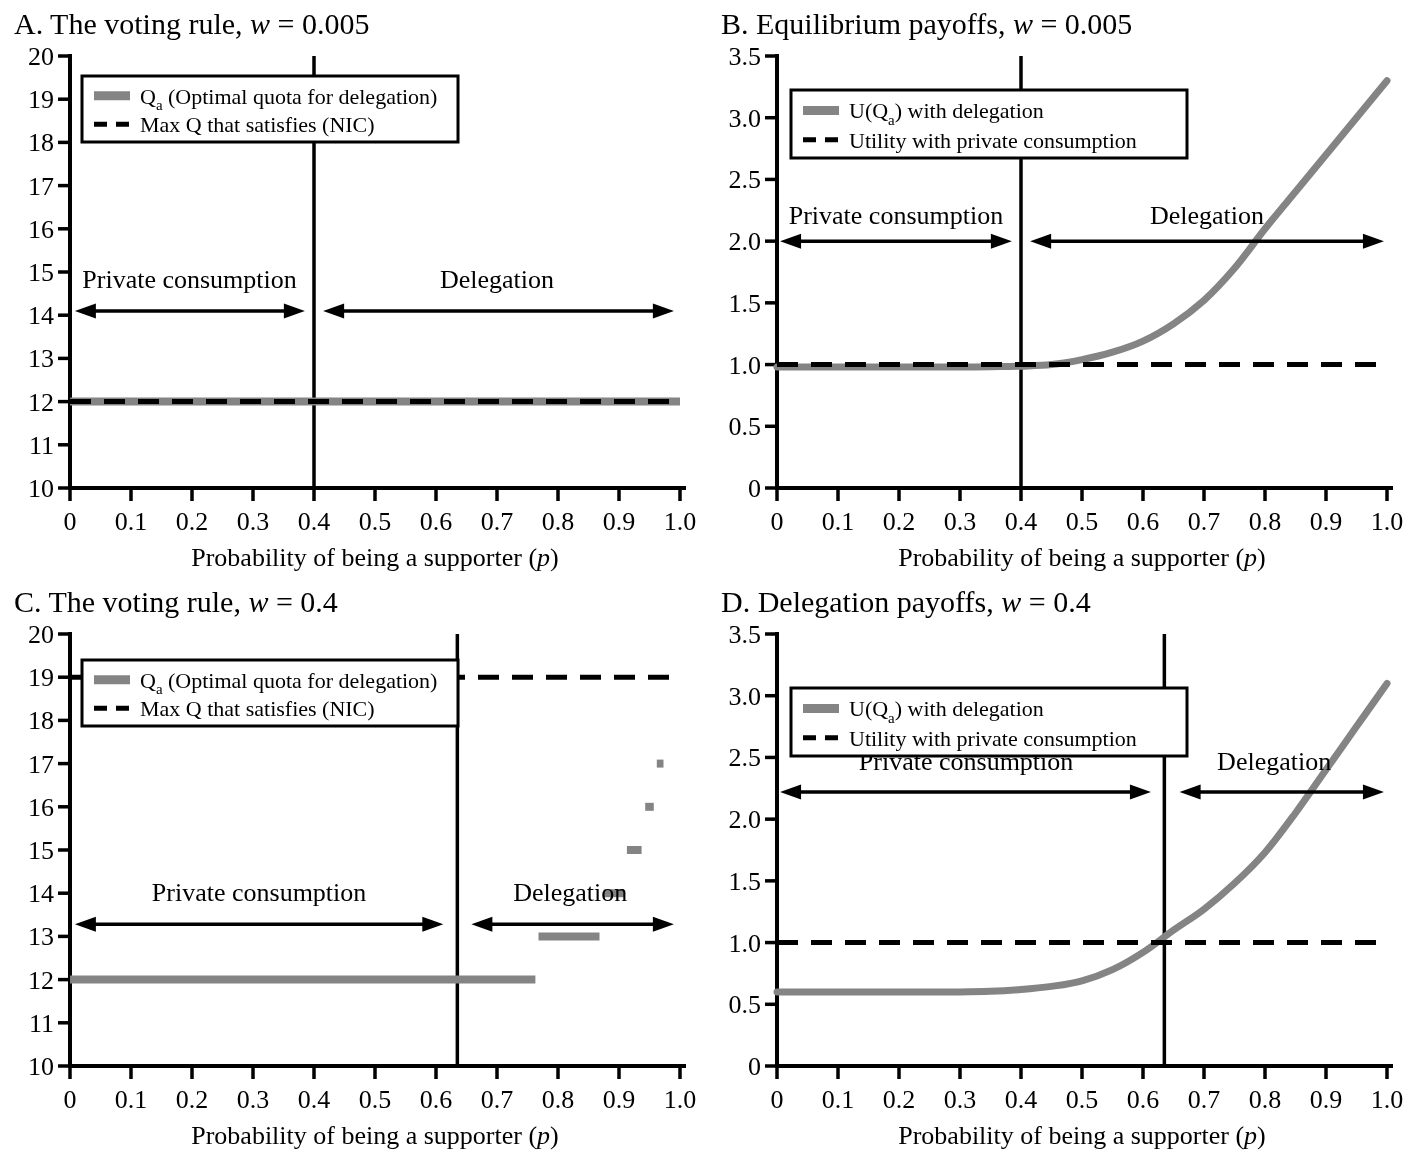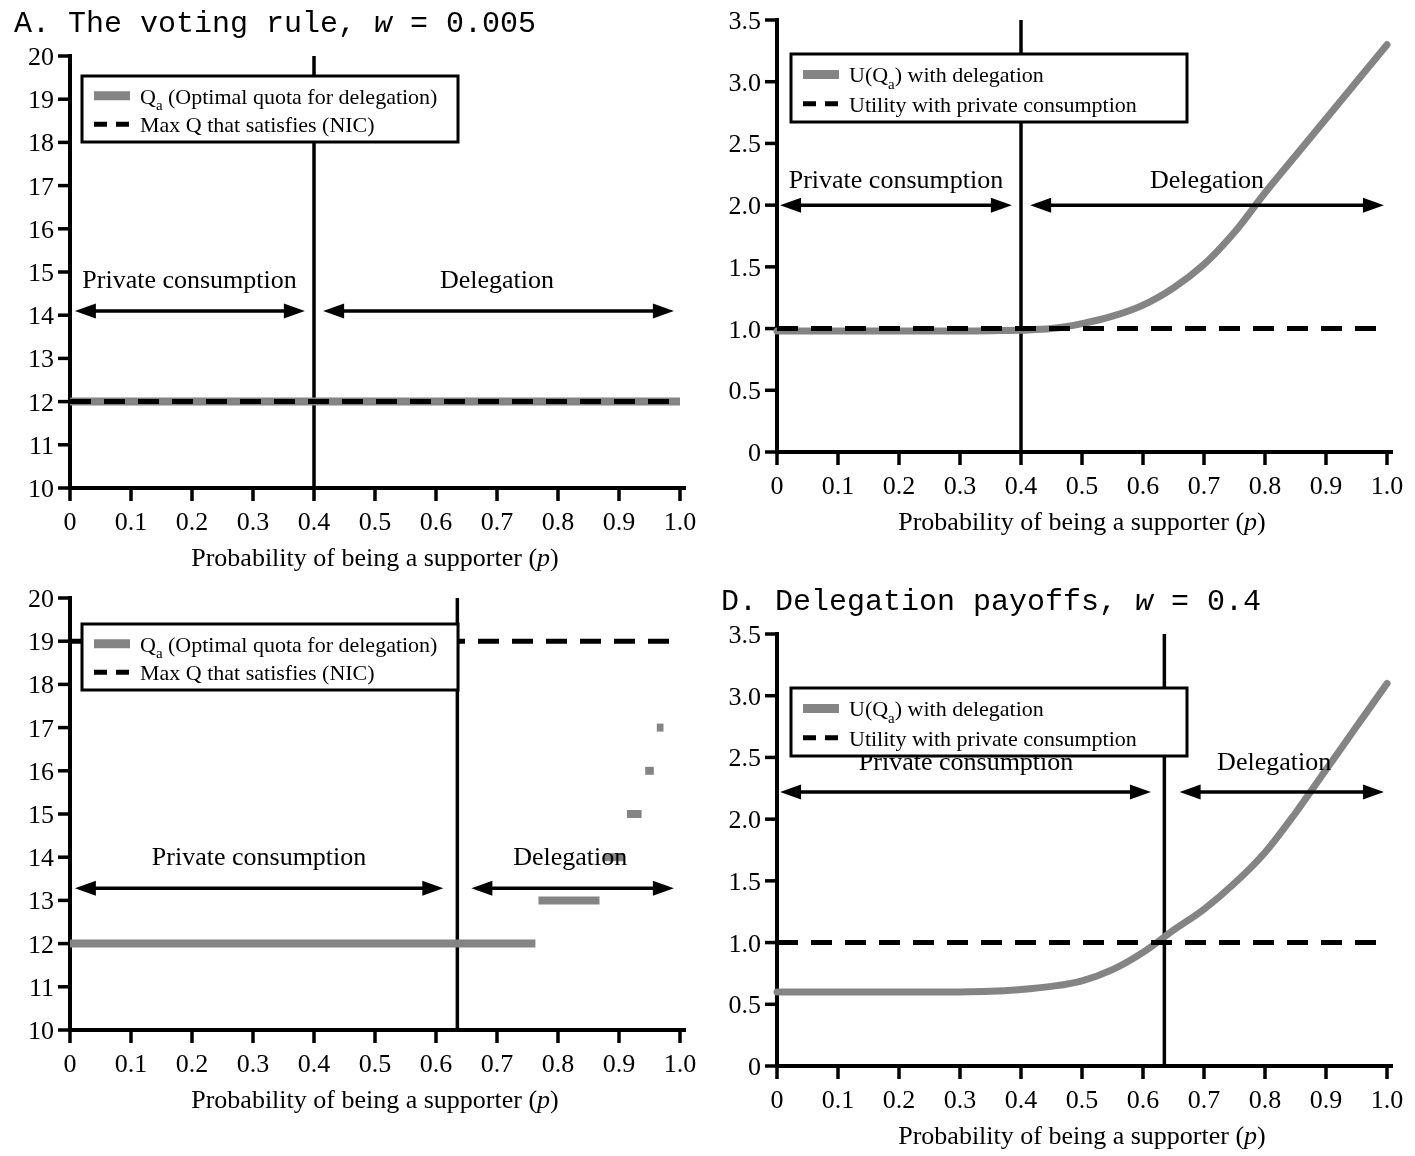--- a/index.html
+++ b/index.html
@@ -4,21 +4,21 @@
 <style>
   html,body{margin:0;padding:0;background:#ffffff;}
   .figure{
     width:1415px;height:1156px;background:#ffffff;
     display:grid;grid-template-columns:707px 708px;grid-template-rows:578px 578px;
     font-family:"Liberation Serif", serif;color:#000;
   }
   .panel{padding-top:6px;overflow:hidden;}
   .panel h2{
     margin:0 0 0 14px;font-size:30px;line-height:36px;font-weight:400;
-    font-family:Liberation Mono, monospace;color:#000;letter-spacing:0px;white-space:nowrap;
+    font-family:Liberation Serif, serif;color:#000;letter-spacing:0px;white-space:nowrap;
   }
   .panel h2 .w-italic{font-style:italic;}
   .panel svg{display:block;margin-top:2px;}
   svg text{font-family:"Liberation Serif", serif;fill:#000;}
 </style>
 </head>
 <body>
 
 <div class="figure">
   <section class="panel">
@@ -95,20 +95,21 @@
         <g>
           <rect x="82" y="32" width="376" height="66" fill="#ffffff" stroke="#000000" stroke-width="3"></rect>
           <line x1="94" y1="51.8" x2="130" y2="51.8" stroke="#848484" stroke-width="9"></line>
           <text x="140" y="59.8" font-size="22" text-anchor="start"><tspan>Q</tspan><tspan dy="6.16" font-size="14.96">a</tspan><tspan dy="-6.16"> (Optimal quota for delegation)</tspan></text>
           <line x1="94" y1="80.18" x2="130" y2="80.18" stroke="#000000" stroke-width="5" stroke-dasharray="13 9"></line>
           <text x="140" y="88.18" font-size="22" text-anchor="start"><tspan>Max Q that satisfies (NIC)</tspan></text>
         </g>
       </svg>
   </section>
   <section class="panel">
+    <h2><span>B. Equilibrium payoffs, </span><span class="w-italic">w</span><span> = 0.005</span></h2>
     <svg width="700" height="534" viewBox="0 0 700 534">
         <line x1="314" y1="12" x2="314" y2="444" stroke="#000000" stroke-width="3.5"></line>
         <g>
           <line x1="70" y1="10" x2="70" y2="446" stroke="#000000" stroke-width="4"></line>
           <line x1="68" y1="444" x2="686" y2="444" stroke="#000000" stroke-width="4"></line>
           <line x1="58" y1="444" x2="68" y2="444" stroke="#000000" stroke-width="3.5"></line>
           <text x="54" y="453" font-size="26" text-anchor="end">0</text>
           <line x1="58" y1="382.2857142857143" x2="68" y2="382.2857142857143" stroke="#000000" stroke-width="3.5"></line>
           <text x="54" y="391.2857142857143" font-size="26" text-anchor="end">0.5</text>
           <line x1="58" y1="320.57142857142856" x2="68" y2="320.57142857142856" stroke="#000000" stroke-width="3.5"></line>
@@ -168,20 +169,21 @@
         <g>
           <rect x="84" y="46" width="396" height="68" fill="#ffffff" stroke="#000000" stroke-width="3"></rect>
           <line x1="96" y1="66.4" x2="132" y2="66.4" stroke="#848484" stroke-width="9"></line>
           <text x="142" y="74.4" font-size="22" text-anchor="start"><tspan>U(Q</tspan><tspan dy="6.16" font-size="14.96">a</tspan><tspan dy="-6.16">) with delegation</tspan></text>
           <line x1="96" y1="95.64" x2="132" y2="95.64" stroke="#000000" stroke-width="5" stroke-dasharray="13 9"></line>
           <text x="142" y="103.64" font-size="22" text-anchor="start"><tspan>Utility with private consumption</tspan></text>
         </g>
       </svg>
   </section>
   <section class="panel">
+    <h2><span>C. The voting rule, </span><span class="w-italic">w</span><span> = 0.4</span></h2>
     <svg width="700" height="534" viewBox="0 0 700 534">
         <line x1="457.35" y1="12" x2="457.35" y2="444" stroke="#000000" stroke-width="3.5"></line>
         <g>
           <line x1="70" y1="10" x2="70" y2="446" stroke="#000000" stroke-width="4"></line>
           <line x1="68" y1="444" x2="686" y2="444" stroke="#000000" stroke-width="4"></line>
           <line x1="58" y1="444" x2="68" y2="444" stroke="#000000" stroke-width="3.5"></line>
           <text x="54" y="453" font-size="26" text-anchor="end">10</text>
           <line x1="58" y1="400.8" x2="68" y2="400.8" stroke="#000000" stroke-width="3.5"></line>
           <text x="54" y="409.8" font-size="26" text-anchor="end">11</text>
           <line x1="58" y1="357.6" x2="68" y2="357.6" stroke="#000000" stroke-width="3.5"></line>

